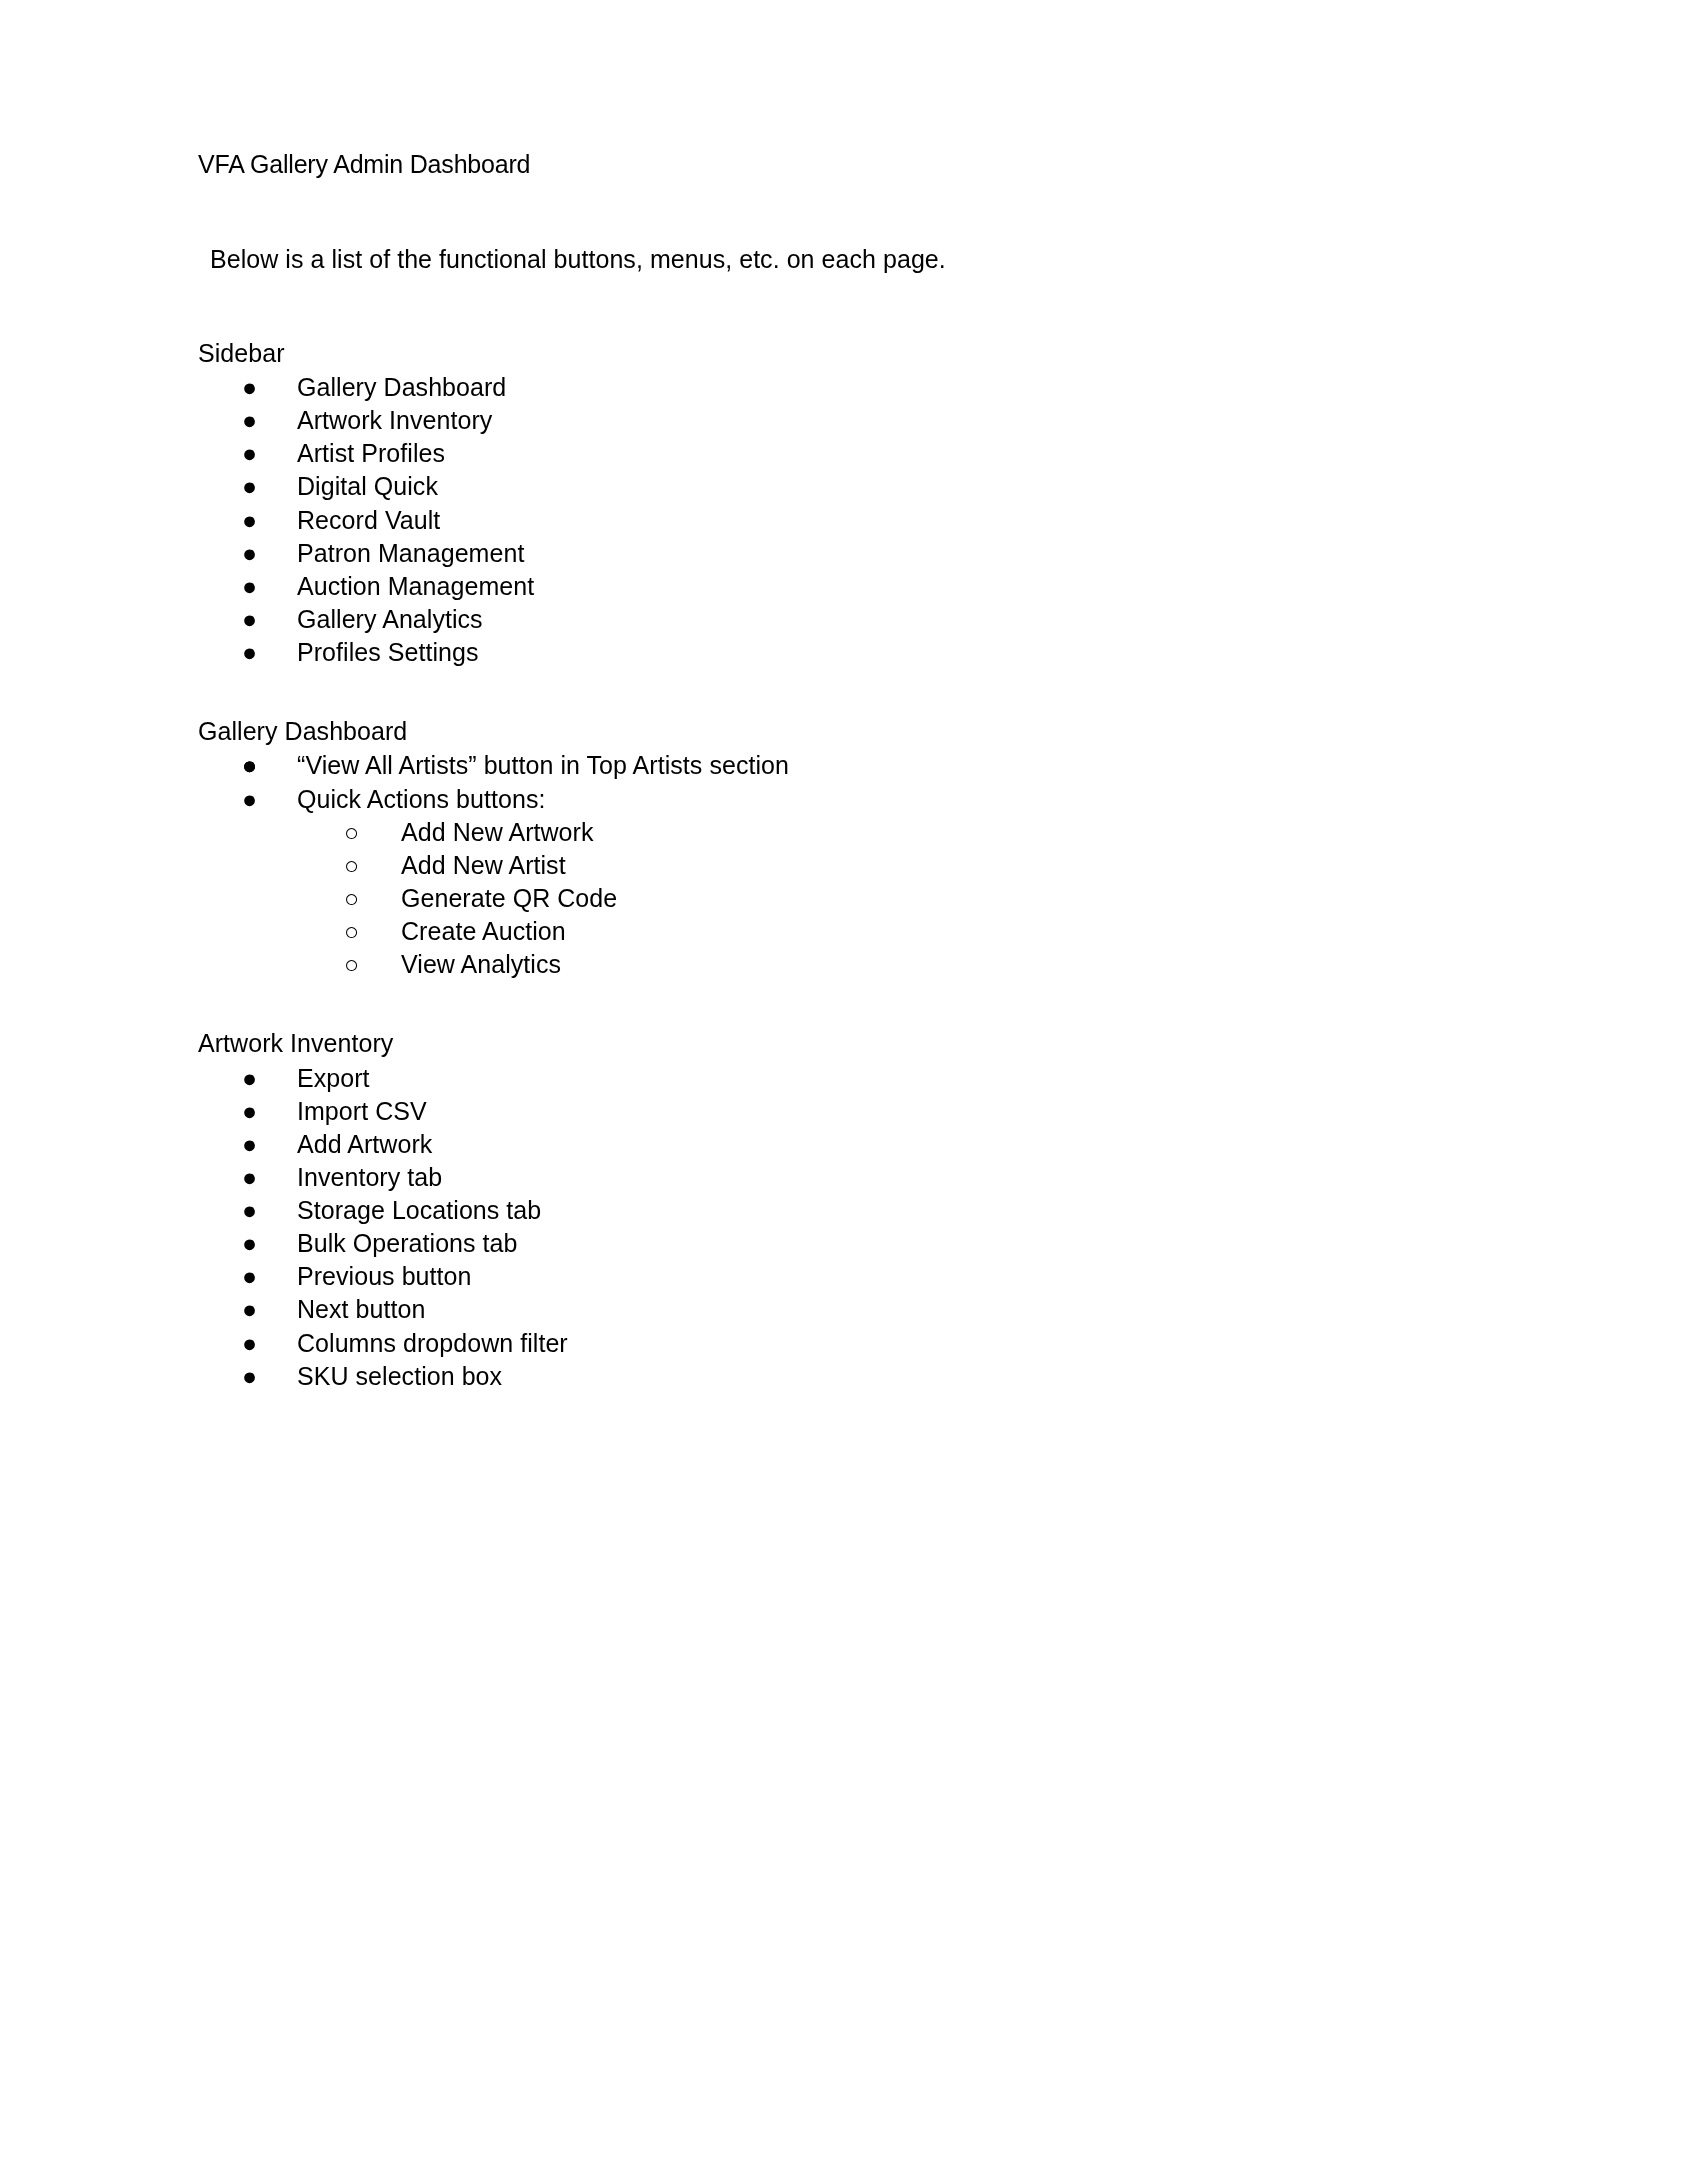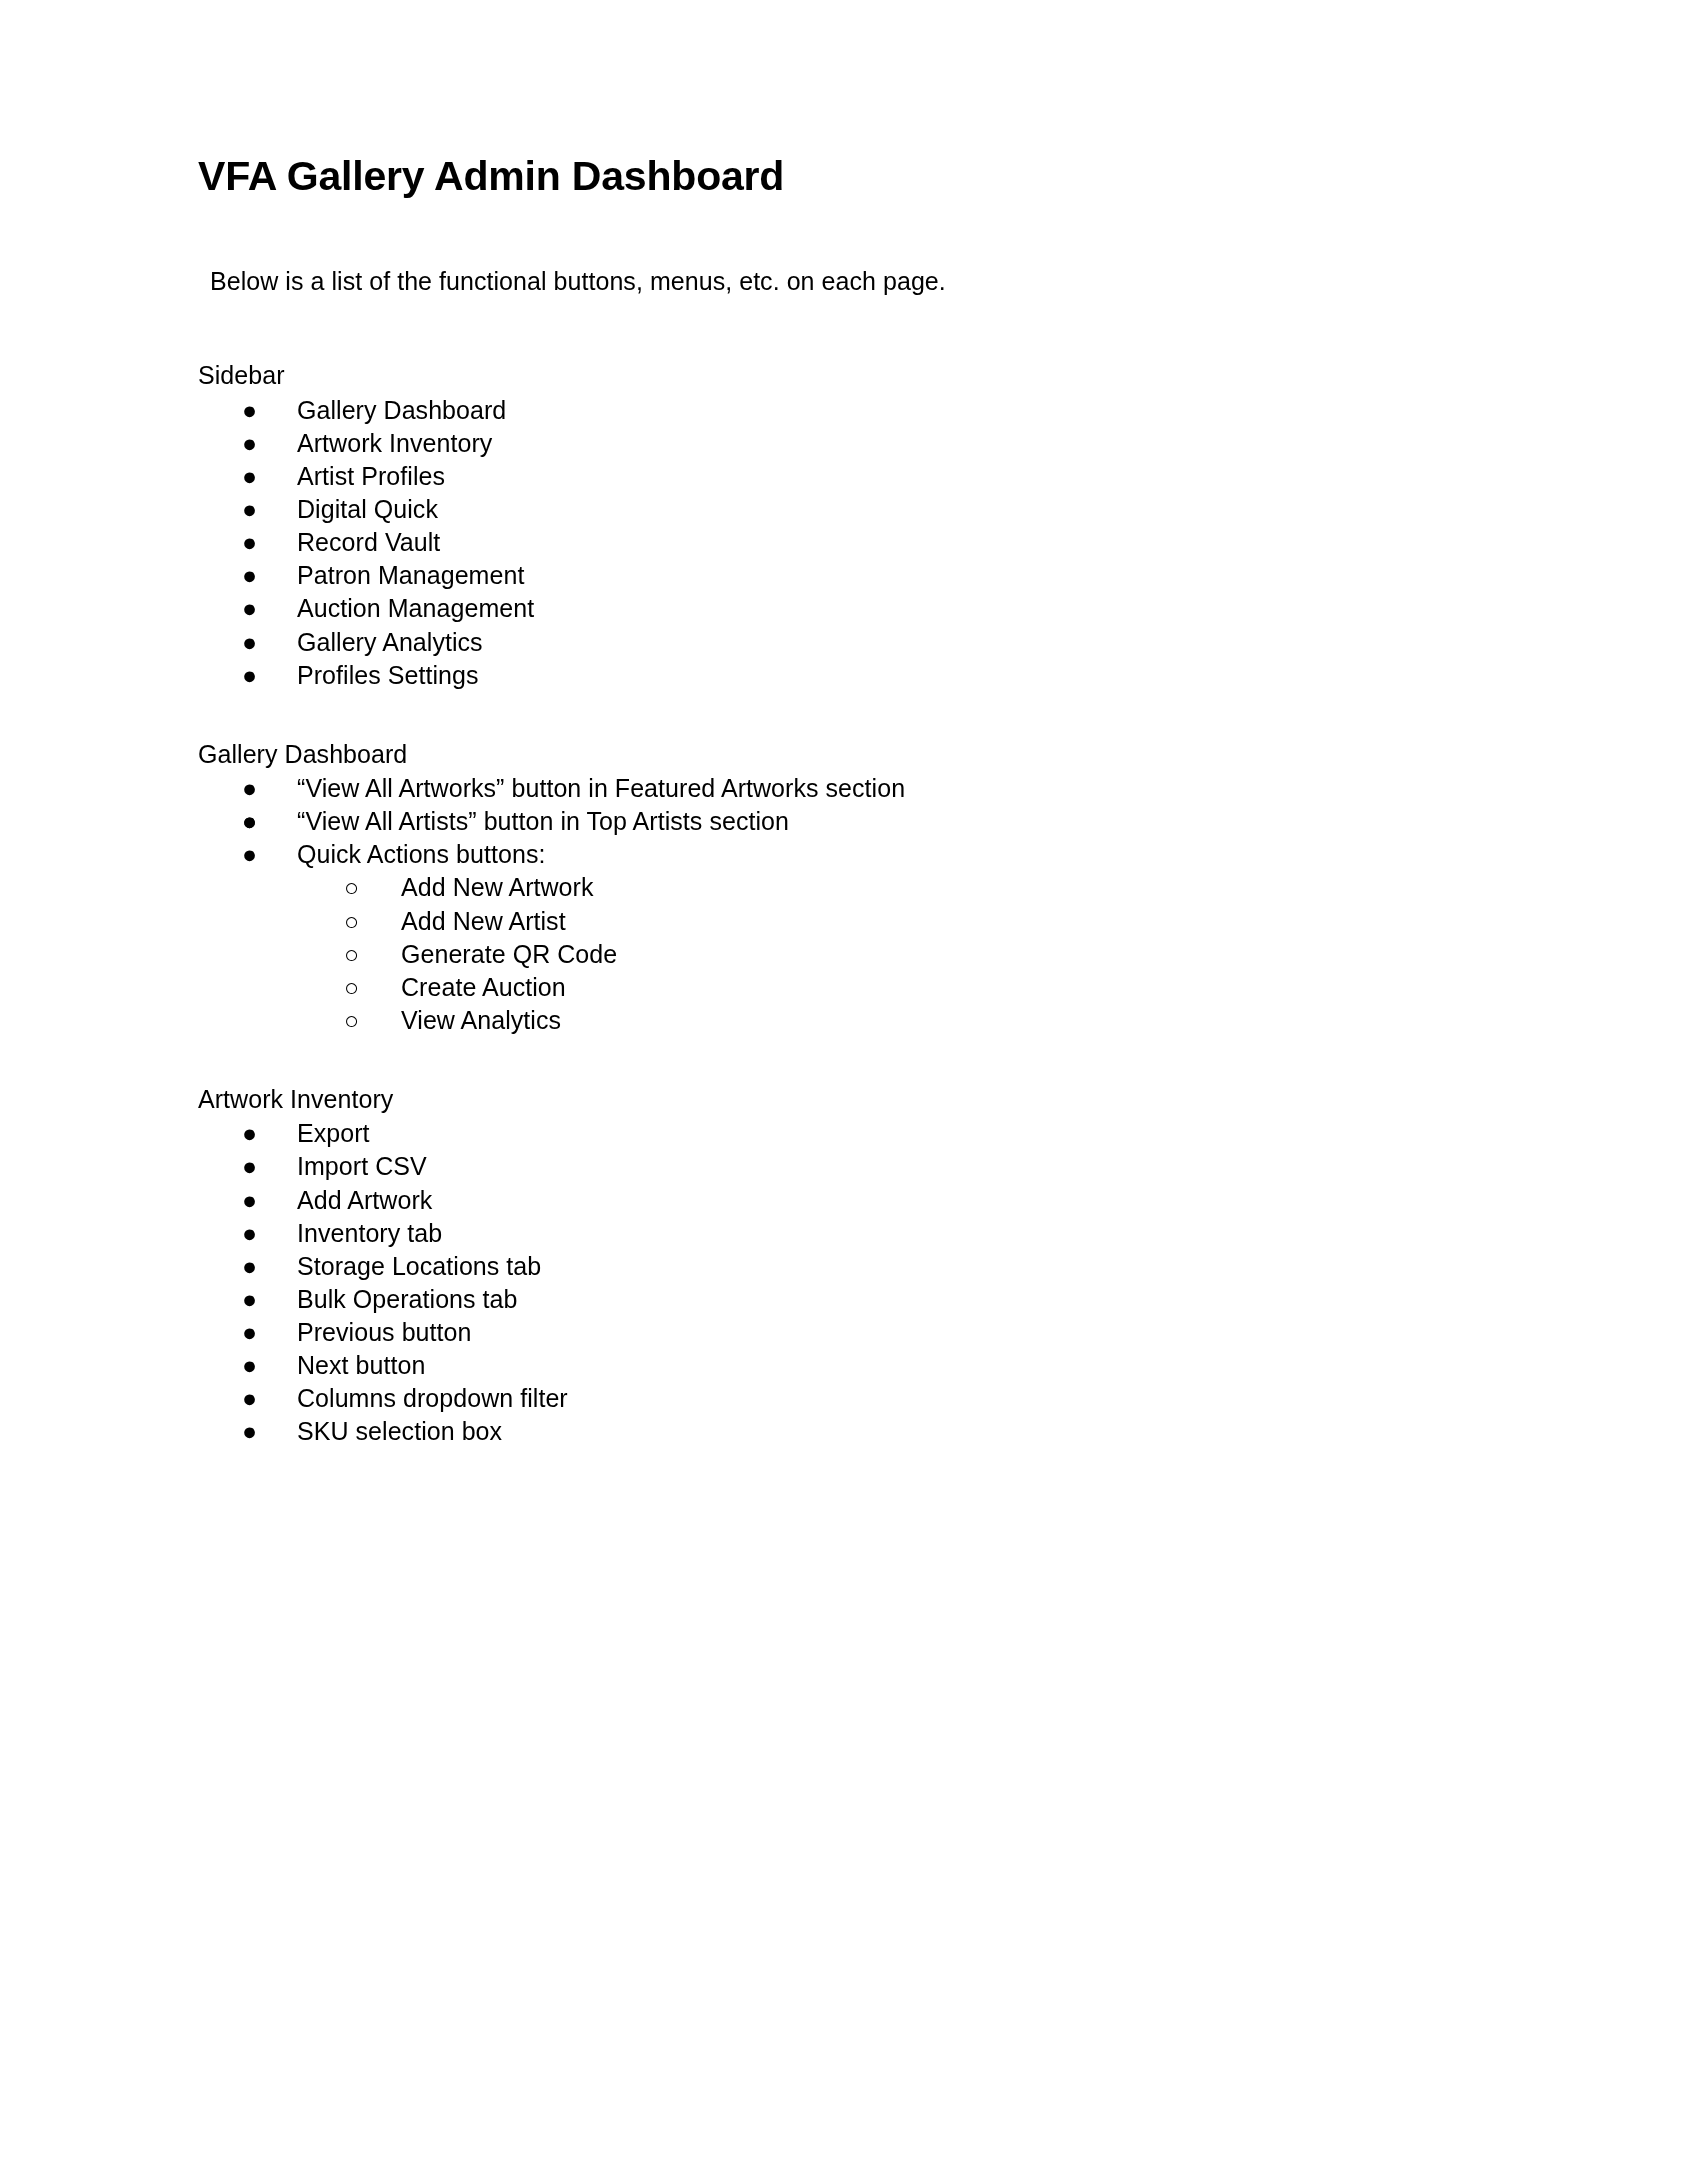--- a/index.html
+++ b/index.html
@@ -16,22 +16,22 @@
   }
   .page {
     position: relative;
     width: 1683px;
     height: 2178px;
     background: #ffffff;
     box-sizing: border-box;
     padding: 139px 198px 139px 198px;
   }
   .doc-title {
-    font-size: 41px;
-    font-weight: bold;
+    font-size: 25px;
+    font-weight: normal;
     letter-spacing: -0.2px;
     line-height: 1.42;
     margin: 0 0 0 0;
     padding-top: 8px;
   }
   .spacer-line {
     height: 46px;
   }
   .body-para {
     font-size: 25px;
@@ -117,21 +117,21 @@
           <li><span class="bullet-dot">●</span><span>Patron Management</span></li>
           <li><span class="bullet-dot">●</span><span>Auction Management</span></li>
           <li><span class="bullet-dot">●</span><span>Gallery Analytics</span></li>
           <li><span class="bullet-dot">●</span><span>Profiles Settings</span></li>
         </ul>
       </div>
       <div class="block-gap"></div>
       <div>
         <div class="section-heading">Gallery Dashboard</div>
         <ul class="level1">
-          <li><span class="bullet-dot">●</span><span>“View All Artworks” button in Featured Artworks section</span></li>
+          <li><span class="bullet-dot">●</span></li>
           <li><span class="bullet-dot">●</span></li>
           <li><span class="bullet-dot">●</span><span>“View All Artists” button in Top Artists section</span></li>
           <li><span class="bullet-dot">●</span><span>Quick Actions buttons:</span></li>
           <li class="sub-wrap" style="padding-left: 0px;">
             <ul class="level2" style="padding-left: 104px;">
               <li><span class="bullet-circle">○</span><span>Add New Artwork</span></li>
               <li><span class="bullet-circle">○</span><span>Add New Artist</span></li>
               <li><span class="bullet-circle">○</span><span>Generate QR Code</span></li>
               <li><span class="bullet-circle">○</span><span>Create Auction</span></li>
               <li><span class="bullet-circle">○</span><span>View Analytics</span></li>

